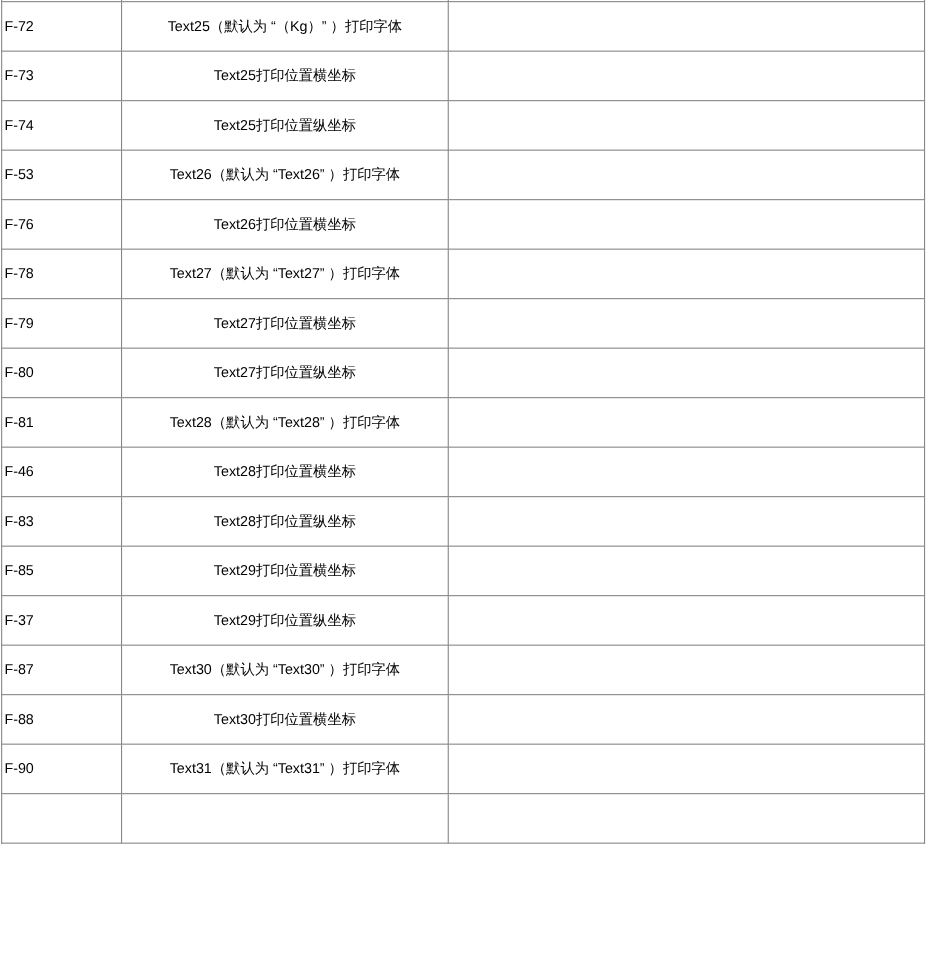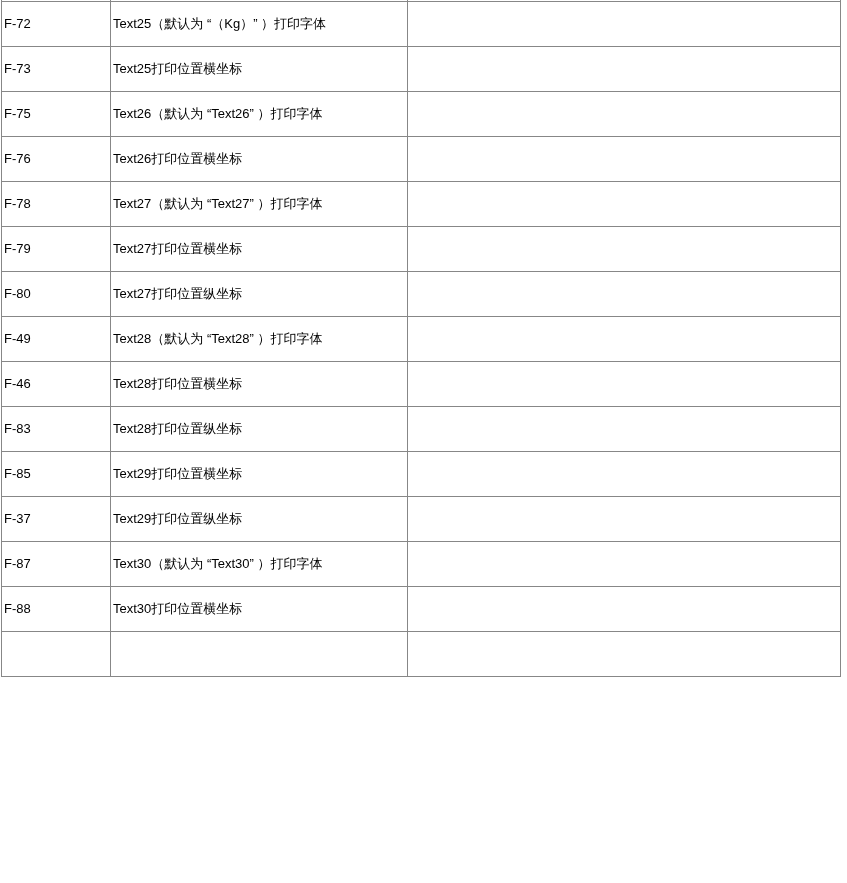--- a/index.html
+++ b/index.html
@@ -40,21 +40,21 @@
     height: 45px;
     padding: 0 2px;
     vertical-align: middle;
     font-size: 13px;
     line-height: 16px;
     color: var(--text-color);
     overflow: hidden;
     white-space: nowrap;
   }
   td.col-code { padding-left: 3px; }
-  td.col-desc { padding-left: 2px; }
+  td.col-desc { padding-left: 2px; text-align: center; }
   td.col-value { }
 </style>
 </head>
 <body>
 
 <div class="viewport">
   <table class="spec-table">
     <colgroup>
       <col style="width:109px">
       <col style="width:297px">
@@ -72,21 +72,26 @@
     <td class="col-code">F-72</td>
     <td class="col-desc">Text25（默认为 “（Kg）” ）打印字体</td>
     <td class="col-value"></td>
   </tr>
         <tr>
     <td class="col-code">F-73</td>
     <td class="col-desc">Text25打印位置横坐标</td>
     <td class="col-value"></td>
   </tr>
         <tr>
-    <td class="col-code">F-75</td>
+    <td class="col-code">F-74</td>
+    <td class="col-desc">Text25打印位置纵坐标</td>
+    <td class="col-value"></td>
+  </tr>
+        <tr>
+    <td class="col-code">F-53</td>
     <td class="col-desc">Text26（默认为 “Text26” ）打印字体</td>
     <td class="col-value"></td>
   </tr>
         <tr>
     <td class="col-code">F-76</td>
     <td class="col-desc">Text26打印位置横坐标</td>
     <td class="col-value"></td>
   </tr>
         <tr>
     <td class="col-code">F-78</td>
@@ -97,21 +102,21 @@
     <td class="col-code">F-79</td>
     <td class="col-desc">Text27打印位置横坐标</td>
     <td class="col-value"></td>
   </tr>
         <tr>
     <td class="col-code">F-80</td>
     <td class="col-desc">Text27打印位置纵坐标</td>
     <td class="col-value"></td>
   </tr>
         <tr>
-    <td class="col-code">F-49</td>
+    <td class="col-code">F-81</td>
     <td class="col-desc">Text28（默认为 “Text28” ）打印字体</td>
     <td class="col-value"></td>
   </tr>
         <tr>
     <td class="col-code">F-46</td>
     <td class="col-desc">Text28打印位置横坐标</td>
     <td class="col-value"></td>
   </tr>
         <tr>
     <td class="col-code">F-83</td>
@@ -131,20 +136,25 @@
         <tr>
     <td class="col-code">F-87</td>
     <td class="col-desc">Text30（默认为 “Text30” ）打印字体</td>
     <td class="col-value"></td>
   </tr>
         <tr>
     <td class="col-code">F-88</td>
     <td class="col-desc">Text30打印位置横坐标</td>
     <td class="col-value"></td>
   </tr>
+        <tr>
+    <td class="col-code">F-90</td>
+    <td class="col-desc">Text31（默认为 “Text31” ）打印字体</td>
+    <td class="col-value"></td>
+  </tr>
       </tbody>
     <tbody>
       <tr>
         <td class="col-code"></td>
         <td class="col-desc"></td>
         <td class="col-value"></td>
       </tr>
     </tbody>
   </table>
 </div>

